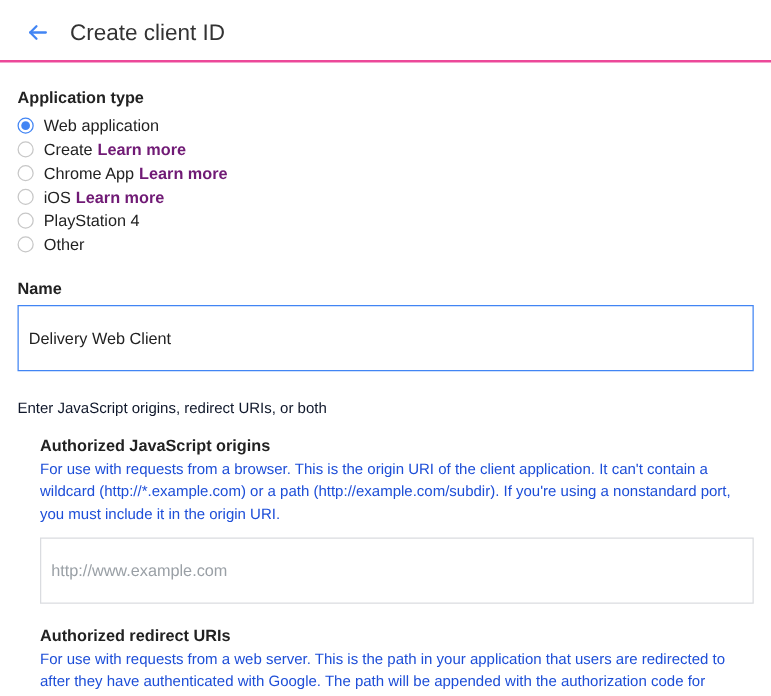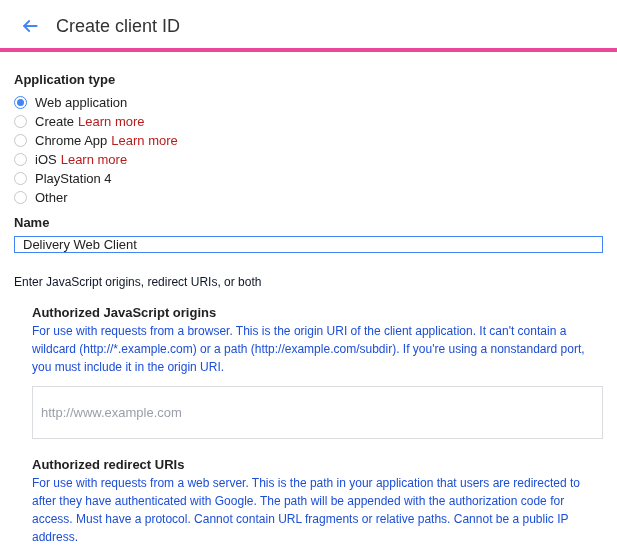--- a/index.html
+++ b/index.html
@@ -8,52 +8,52 @@
     font-size: 13px;
     color: #222;
     margin: 0;
     padding: 0;
     width: 617px;
   }
   .header {
     display: flex;
     align-items: center;
     padding: 14px 18px 10px 18px;
-    border-bottom: 4px solid #ec4899;
+    border-bottom: 2px solid #ec4899;
   }
   .back-btn {
     width: 24px; height: 24px;
     display: inline-flex; align-items:center; justify-content:center;
     cursor: pointer; color:#4285f4;
   }
   .header h1 {
     font-size: 18px; font-weight: 400; margin: 0 0 0 14px; color:#333;
   }
   .body { padding: 20px 14px 10px 14px; }
   .section-label { font-weight: bold; font-size: 13px; margin-bottom: 6px; }
-  .radio-group { margin-bottom: 8px; }
+  .radio-group { margin-bottom: 18px; }
   .radio-row {
     display: flex; align-items: center;
     height: 19px; line-height:19px;
     cursor: pointer;
   }
   .radio {
     width: 13px; height: 13px; border-radius: 50%;
     border: 1px solid #c7c7c7; margin-right: 8px;
     position: relative; flex-shrink:0;
   }
   .radio.selected { border-color: #4285f4; }
   .radio.selected::after {
     content:""; position:absolute; top:2px; left:2px;
     width:7px; height:7px; border-radius:50%; background:#4285f4;
   }
   .radio-label { color:#222; }
-  .learn-more { color:#b91c1c; margin-left:4px; cursor:pointer; }
+  .learn-more { color:#701a75; margin-left:4px; cursor:pointer;font-weight:bold; }
   .name-input {
-    width: 100%; border:1px solid #4285f4; padding:0 8px;
+    width: 100%; border:1px solid #4285f4; padding:18px 8px;
     font-size:13px; color:#222; outline:none;
   }
   .restrictions-sub { color:#0f172a; font-size:12px; margin-top:2px; margin-bottom:16px; }
   .sub-block { padding-left: 18px; margin-bottom: 18px; }
   .sub-title { font-weight:bold; font-size:13px; }
   .sub-desc { color:#1d4ed8; font-size:12px; line-height:1.5; margin:2px 0 10px 0; }
   .field {
     width:100%; border:1px solid #dadce0; padding:18px 8px;
     font-size:13px; outline:none;
   }

